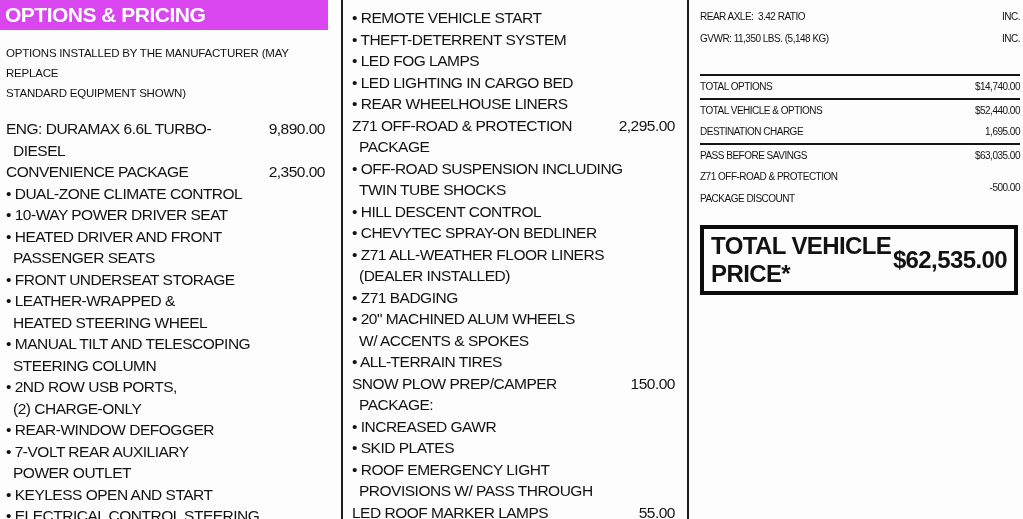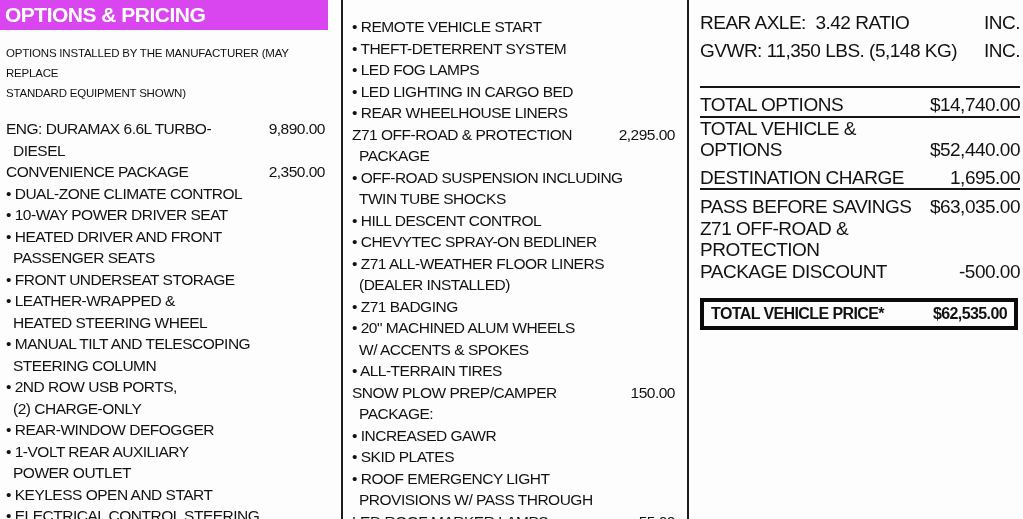--- a/index.html
+++ b/index.html
@@ -7,21 +7,21 @@
     position:relative;
     width:1023px;height:519px;
     background:#fdfdfd;
     color:#121212;
     font-family:"Liberation Sans",sans-serif;
     display:flex;
     overflow:hidden;
   }
   .col{box-sizing:border-box;}
   .col-left{width:341px;}
-  .col-mid{width:344px;padding:16px 12px 0 9px;}
+  .col-mid{width:344px;padding:7px 12px 0 9px;}
   .col-right{width:334px;padding:6px 3px 0 11px;}
   .vdivider{width:2px;background:#1c1c1c;height:519px;flex:none;}
 
   .header-bar{
     width:328px;height:30px;background:#d946ef;color:#ffffff;
     display:flex;align-items:center;box-sizing:border-box;padding-left:5px;text-align:right;
   }
   .header-title{font-weight:bold;font-size:21px;letter-spacing:-0.5px;white-space:nowrap;}
   .subnote{
     margin:13px 14px 0 6px;font-size:11.5px;line-height:20px;
@@ -30,34 +30,34 @@
   .left-list{margin-top:15px;padding:0 16px 0 6px;}
 
   .entry{
     display:flex;justify-content:space-between;align-items:flex-start;
     line-height:21.5px;font-size:15.5px;letter-spacing:-0.5px;
   }
   .entry-text{white-space:pre-line;padding-left:7px;text-indent:-7px;}
   .entry-price{flex:none;padding-left:6px;}
 
   .rc-row{
-    display:flex;justify-content:space-between;align-items:flex-end;
-    line-height:21.5px;font-size:19px;letter-spacing:-0.5px;
+    display:flex;justify-content:space-between;align-items:center;
+    line-height:21.5px;font-size:10px;letter-spacing:-0.5px;
   }
   .rc-label{white-space:pre-line;}
-  .rc-value{flex:none;padding-left:6px;margin-top:6px;}
+  .rc-value{flex:none;padding-left:6px;}
   .rc-rule{border-top:2px solid #161616;height:0;}
   .rule-gap{margin-top:25px;}
 
   .price-box{
     margin-top:16px;margin-right:2px;
     border:4px solid #0b0b0b;
     display:flex;justify-content:space-between;align-items:center;
     padding:3px 7px;
-    font-weight:bold;font-size:16px;letter-spacing:-0.6px;
+    font-weight:bold;font-size:24px;letter-spacing:-0.6px;
   }
 </style>
 </head>
 <body>
 
 <div class="sticker">
 
   <div class="col col-left">
     <div class="header-bar">
       <span class="header-title">OPTIONS &amp; PRICING</span>
@@ -114,21 +114,21 @@
 (2) CHARGE-ONLY</span>
           <span class="entry-price"></span>
         </div>
 
         <div class="entry">
           <span class="entry-text">• REAR-WINDOW DEFOGGER</span>
           <span class="entry-price"></span>
         </div>
 
         <div class="entry">
-          <span class="entry-text">• 1-VOLT REAR AUXILIARY
+          <span class="entry-text">• 7-VOLT REAR AUXILIARY
 POWER OUTLET</span>
           <span class="entry-price"></span>
         </div>
 
         <div class="entry">
           <span class="entry-text">• KEYLESS OPEN AND START</span>
           <span class="entry-price"></span>
         </div>
 
         <div class="entry">

